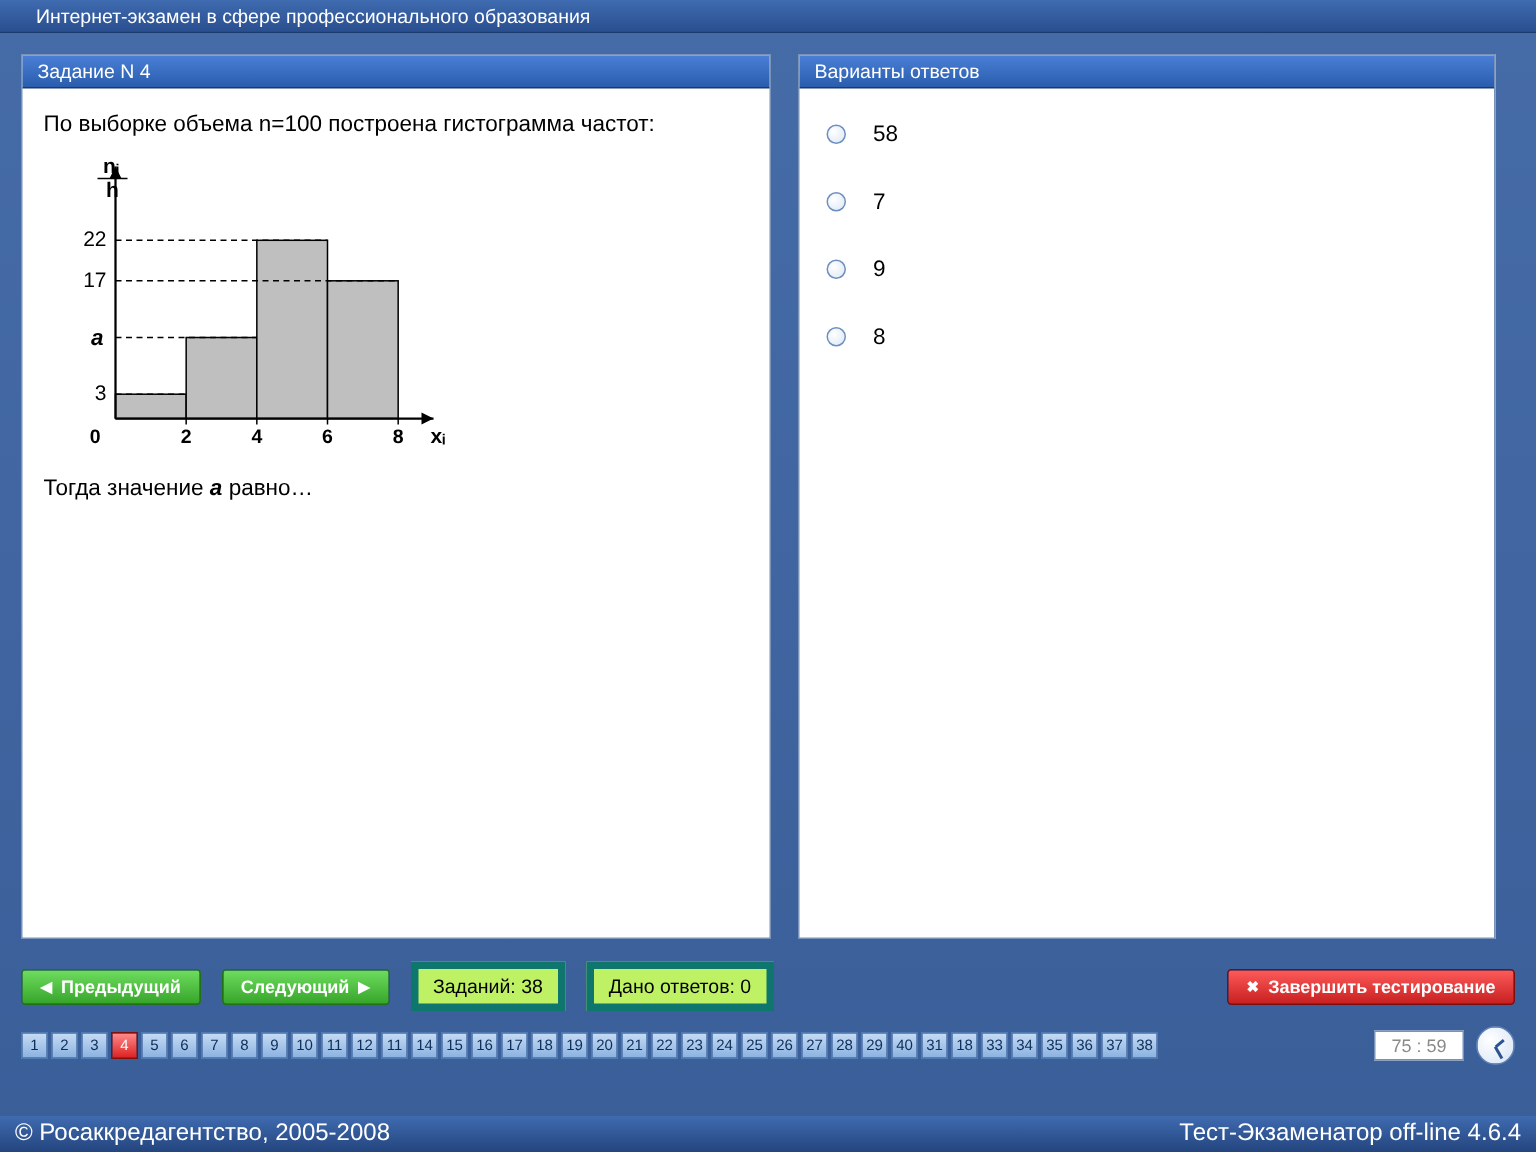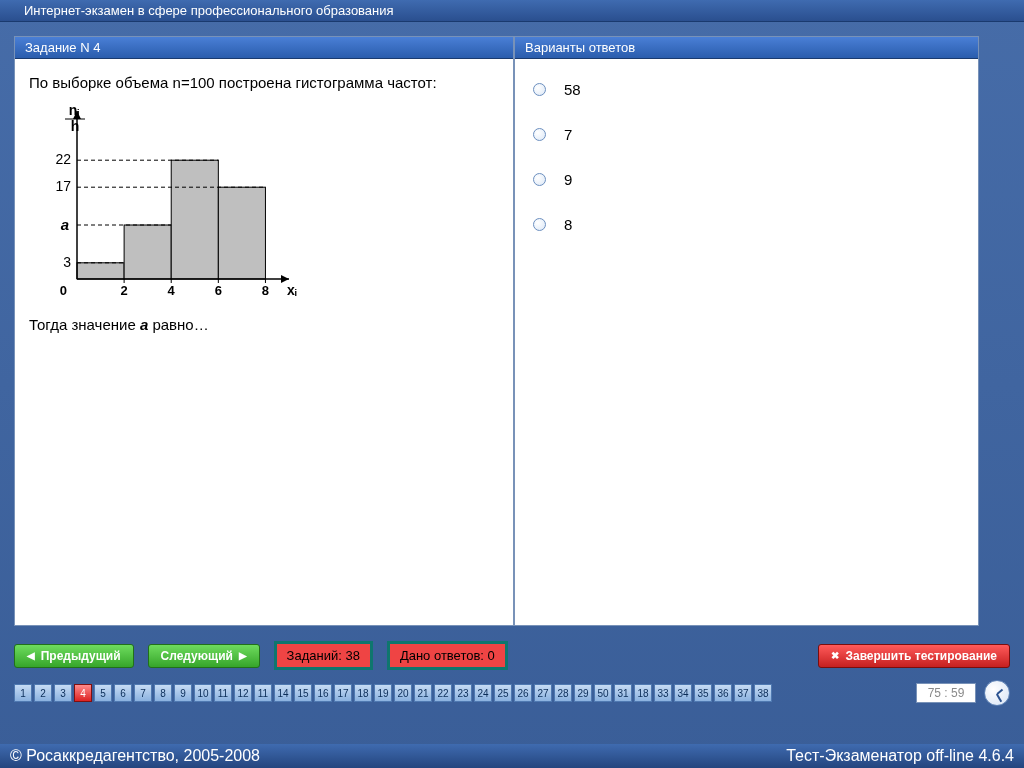--- a/index.html
+++ b/index.html
@@ -14,20 +14,21 @@
 .hdr {
   height: 22px;
   background: linear-gradient(to bottom, #3f6bb0 0%, #2a4f8f 100%);
   color: #fff;
   font-size: 13px;
   padding: 3px 24px;
   border-bottom: 1px solid #1a3a6e;
 }
 .main {
   display: flex;
+  gap: 18px;
   padding: 14px 14px 5px 14px;
 }
 .pane {
   background: #fff;
   border: 1px solid #7892b8;
   display: flex;
   flex-direction: column;
   height: 590px;
 }
 .pane-l { width: 500px; }
@@ -90,22 +91,22 @@
 .btn-green {
   background: linear-gradient(to bottom, #6edc5e 0%, #36a52a 100%);
   border-color: #21701a;
 }
 .btn-red {
   background: linear-gradient(to bottom, #ff5a5a 0%, #c62020 100%);
   border-color: #7a0e0e;
 }
 .tri-l, .tri-r, .xicon { font-size: 10px; }
 .statbox {
-  background: #ef4444;
-  border: 3px solid #0f766e;
+  background: #bef264;
+  border: 5px solid #0f766e;
   padding: 4px 10px;
   font-size: 13px;
   color: #000;
 }
 .spacer { flex: 1; }
 
 .numstrip {
   display: flex;
   gap: 2px;
   margin-top: 10px;
@@ -300,21 +301,21 @@
       <div class="numcell">20</div>
       <div class="numcell">21</div>
       <div class="numcell">22</div>
       <div class="numcell">23</div>
       <div class="numcell">24</div>
       <div class="numcell">25</div>
       <div class="numcell">26</div>
       <div class="numcell">27</div>
       <div class="numcell">28</div>
       <div class="numcell">29</div>
-      <div class="numcell">50</div>
+      <div class="numcell">40</div>
       <div class="numcell">31</div>
       <div class="numcell">18</div>
       <div class="numcell">33</div>
       <div class="numcell">34</div>
       <div class="numcell">35</div>
       <div class="numcell">36</div>
       <div class="numcell">37</div>
       <div class="numcell">38</div>
       <div class="timerbox">
       <div class="timer">75 : 59</div>

